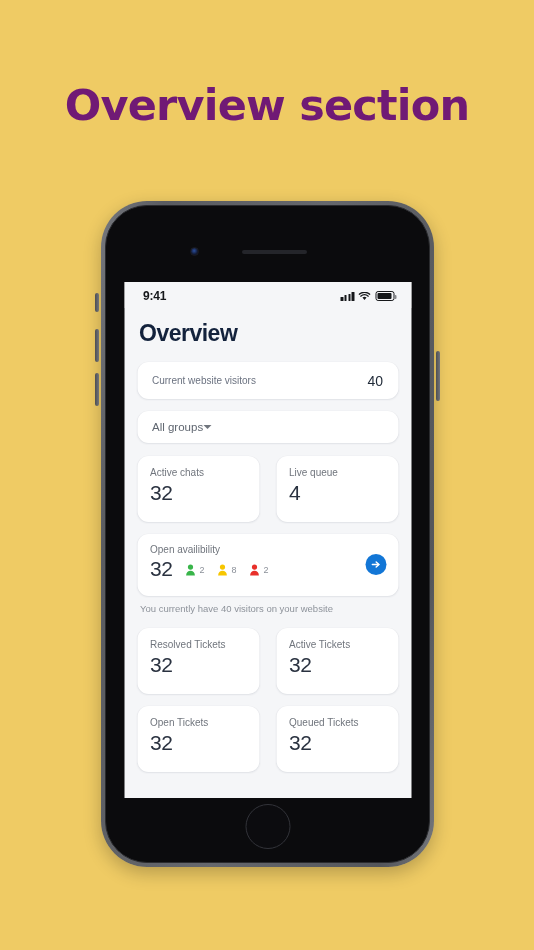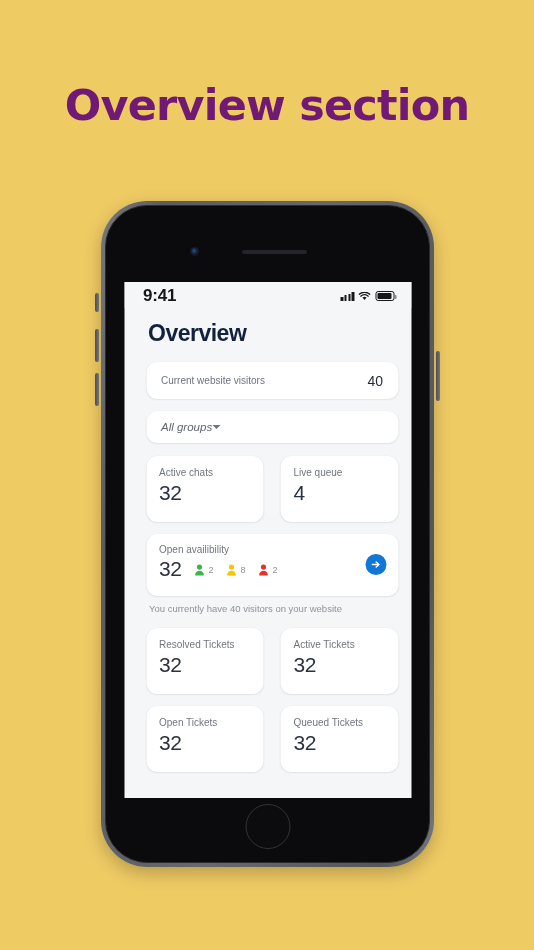--- a/index.html
+++ b/index.html
@@ -109,21 +109,21 @@
   
   .statusbar {
     height: 26px;
     display: flex;
     align-items: center;
     justify-content: space-between;
     padding: 2px 17px 0 19px;
     background: #f5f6f8;
   }
   .status-time {
-    font-size: 17px;
+    font-size: 12px;
     font-weight: bold;
     color: #15171a;
     letter-spacing: -0.2px;
   }
   .status-icons {
     display: flex;
     align-items: center;
     gap: 4.5px;
   }
   .sig { display: flex; align-items: flex-end; gap: 1.3px; height: 9px; }
@@ -149,21 +149,20 @@
     background: #86878b;
     border-radius: 0 1px 1px 0;
   }
   .batt span { display: block; height: 100%; width: 100%; background: #15171a; border-radius: 1px; }
 
   
   .screen-body {
     padding: 0 13px;
     height: calc(100% - 26px);
     overflow: hidden;
-    margin-left: 9px;
   }
 
   .app-title {
     font-size: 23px;
     font-weight: bold;
     color: #13223c;
     letter-spacing: -0.5px;
     padding: 12px 2px 15px 2px;
   }
 
@@ -183,21 +182,20 @@
   }
   .visitors-label { font-size: 10px; color: #6b7280; }
   .visitors-value { font-size: 14px; color: #1f2937; font-weight: 500; }
 
   .groups-row {
     height: 32px;
     display: flex;
     align-items: center;
     padding: 0 15px;
     margin-bottom: 13px;
-    font-style: italic;
   }
   .groups-label { font-size: 11.5px; color: #5f6670; }
   .caret {
     width: 0; height: 0;
     border-left: 4.3px solid transparent;
     border-right: 4.3px solid transparent;
     border-top: 4.6px solid #70757d;
   }
 
   .stat-grid {

